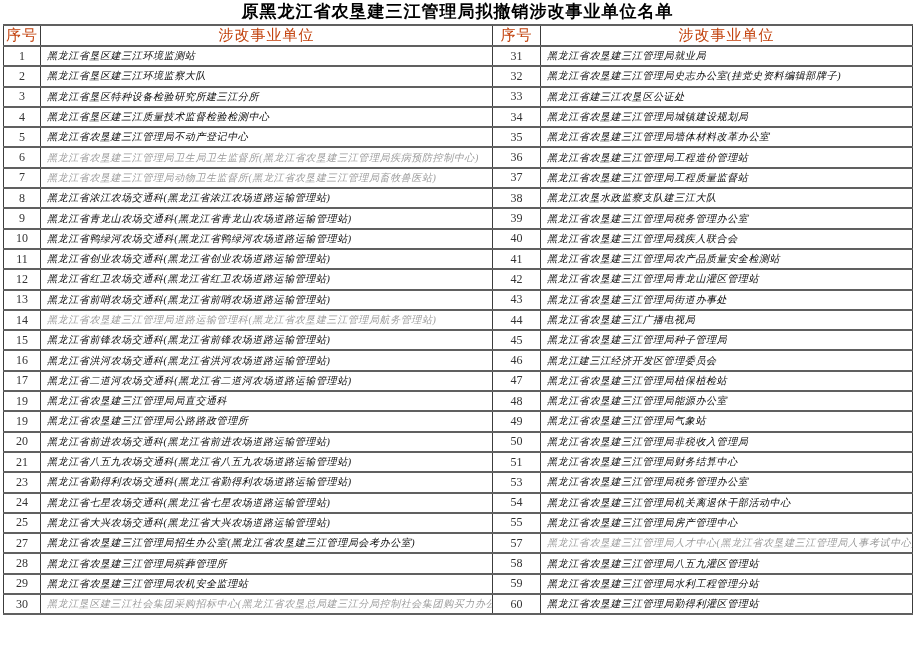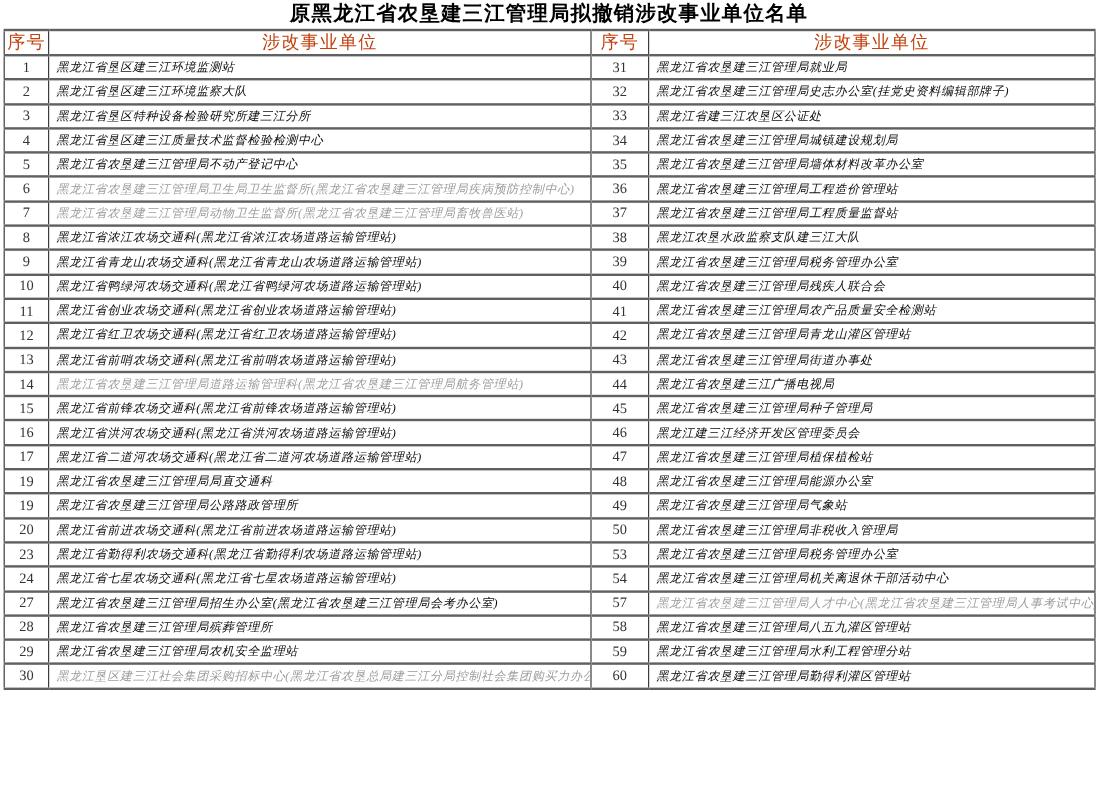--- a/index.html
+++ b/index.html
@@ -177,32 +177,44 @@
     <td class="no">49</td>
     <td class="unit">黑龙江省农垦建三江管理局气象站</td>
   </tr>
       <tr>
     <td class="no">20</td>
     <td class="unit">黑龙江省前进农场交通科(黑龙江省前进农场道路运输管理站)</td>
     <td class="no">50</td>
     <td class="unit">黑龙江省农垦建三江管理局非税收入管理局</td>
   </tr>
       <tr>
+    <td class="no">21</td>
+    <td class="unit">黑龙江省八五九农场交通科(黑龙江省八五九农场道路运输管理站)</td>
+    <td class="no">51</td>
+    <td class="unit">黑龙江省农垦建三江管理局财务结算中心</td>
+  </tr>
+      <tr>
     <td class="no">23</td>
     <td class="unit">黑龙江省勤得利农场交通科(黑龙江省勤得利农场道路运输管理站)</td>
     <td class="no">53</td>
     <td class="unit">黑龙江省农垦建三江管理局税务管理办公室</td>
   </tr>
       <tr>
     <td class="no">24</td>
     <td class="unit">黑龙江省七星农场交通科(黑龙江省七星农场道路运输管理站)</td>
     <td class="no">54</td>
     <td class="unit">黑龙江省农垦建三江管理局机关离退休干部活动中心</td>
   </tr>
       <tr>
+    <td class="no">25</td>
+    <td class="unit">黑龙江省大兴农场交通科(黑龙江省大兴农场道路运输管理站)</td>
+    <td class="no">55</td>
+    <td class="unit">黑龙江省农垦建三江管理局房产管理中心</td>
+  </tr>
+      <tr>
     <td class="no">27</td>
     <td class="unit">黑龙江省农垦建三江管理局招生办公室(黑龙江省农垦建三江管理局会考办公室)</td>
     <td class="no">57</td>
     <td class="unit gray">黑龙江省农垦建三江管理局人才中心(黑龙江省农垦建三江管理局人事考试中心)</td>
   </tr>
       <tr>
     <td class="no">28</td>
     <td class="unit">黑龙江省农垦建三江管理局殡葬管理所</td>
     <td class="no">58</td>
     <td class="unit">黑龙江省农垦建三江管理局八五九灌区管理站</td>

